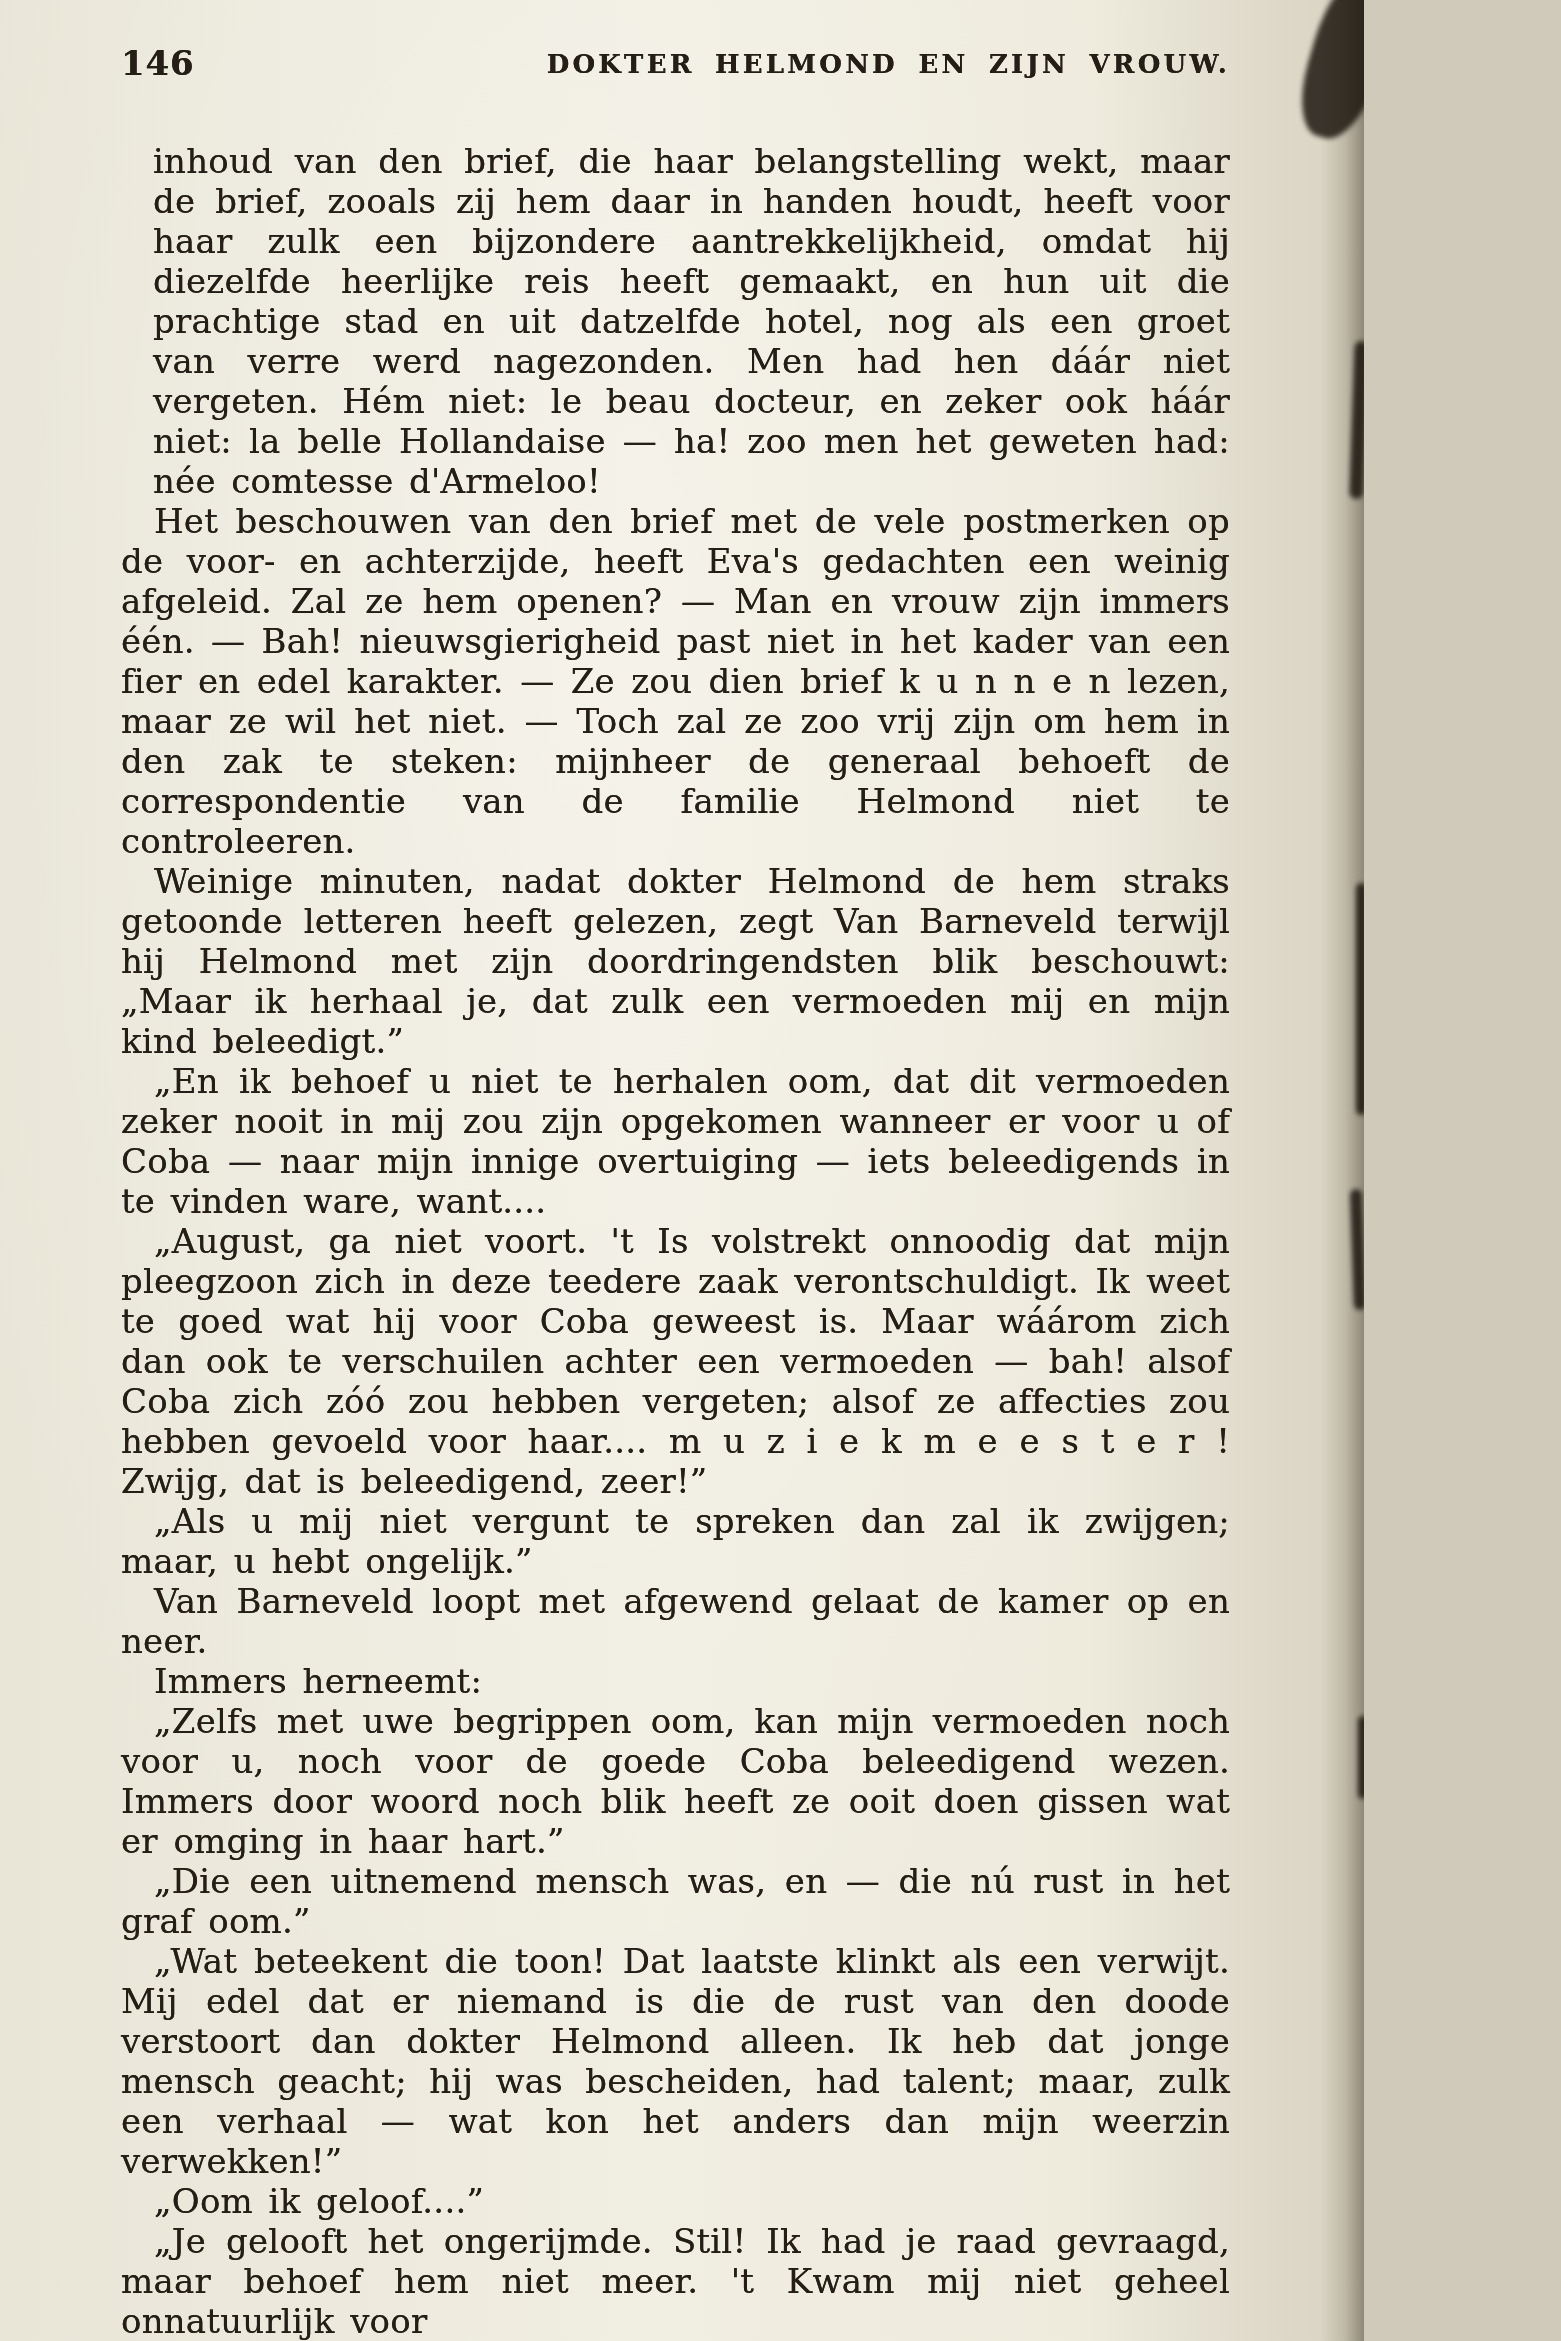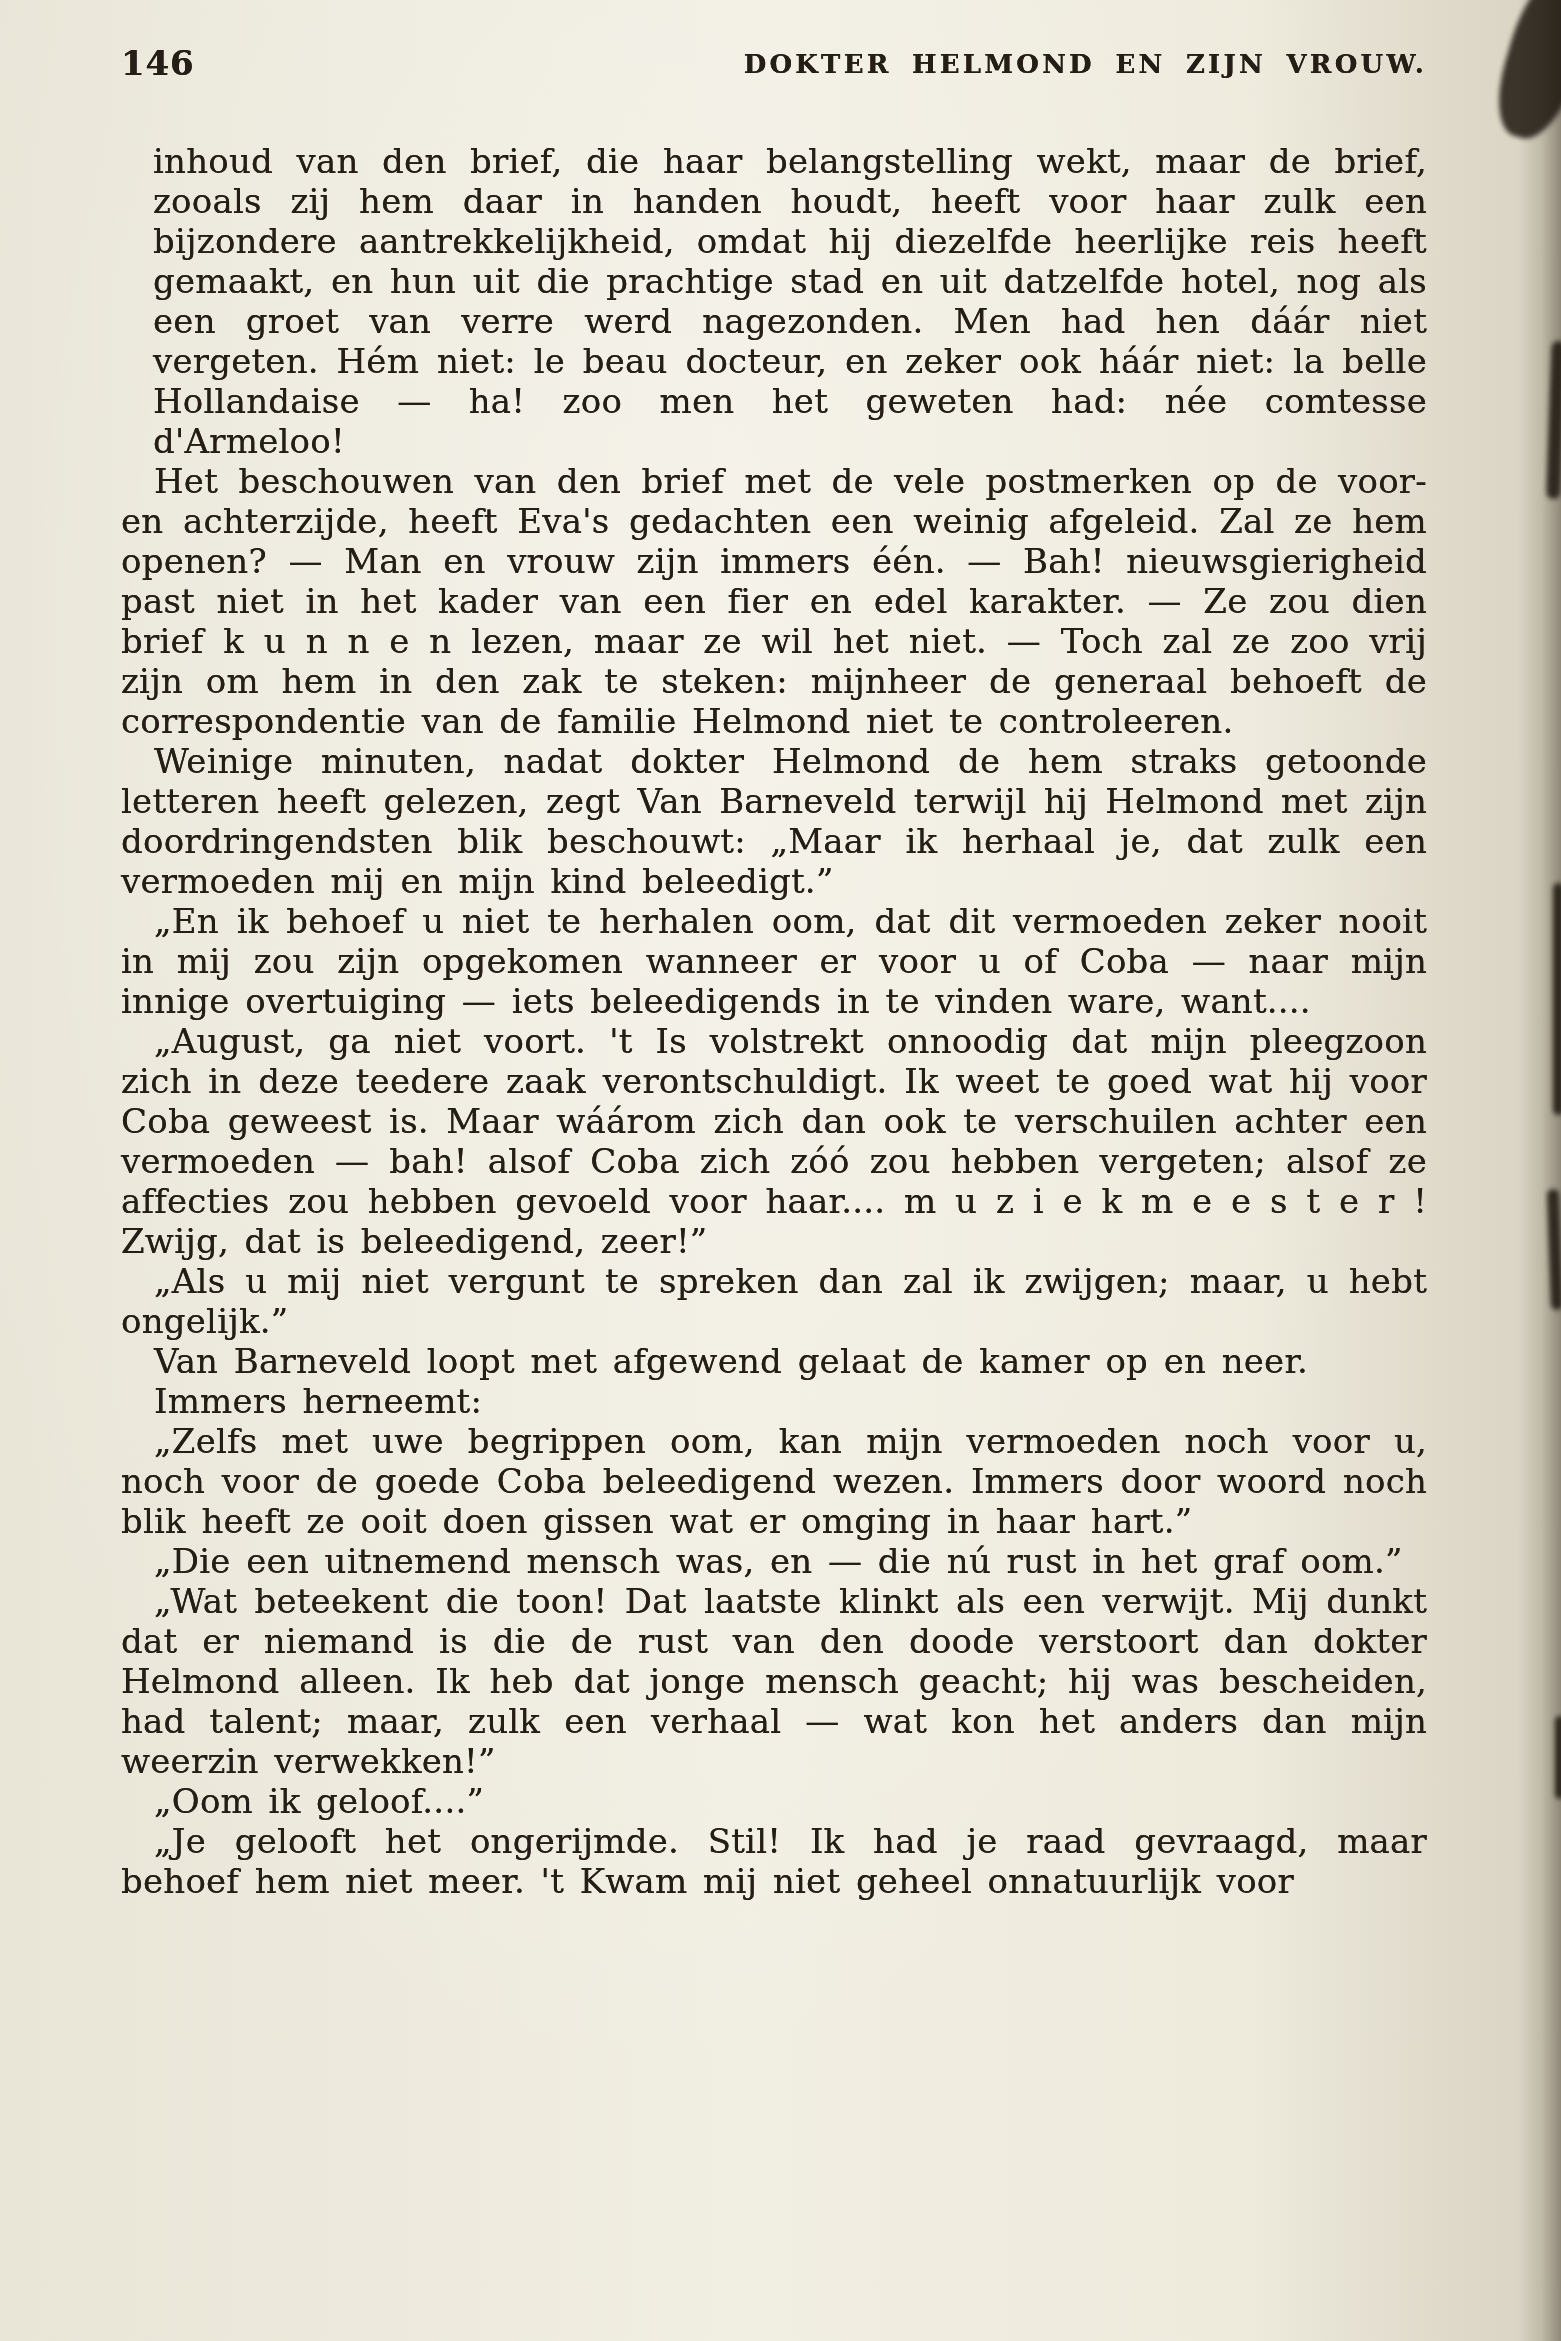--- a/index.html
+++ b/index.html
@@ -8,21 +8,21 @@
     --ink:#241e16;
   }
   *{margin:0;padding:0;box-sizing:border-box;}
   html,body{width:1561px;height:2341px;overflow:hidden;}
   body{
     font-family:"DejaVu Serif","Liberation Serif",serif;
     background:#cfcaba;
   }
   .page{
     position:relative;
-    width:1561px;height:2341px;
+    width:1364px;height:2341px;
     color:var(--ink);
     background:
       radial-gradient(ellipse at 42% 28%, rgba(255,255,255,0.28), rgba(255,255,255,0) 62%),
       linear-gradient(90deg,#e9e6d8 0%, #f1eee2 48%, #eeeadc 80%, #ddd8c8 94%, var(--paper-edge) 100%);
     overflow:hidden;
   }
   
   .edge-shadow{
     position:absolute;top:0;right:0;width:43px;height:100%;
     background:linear-gradient(90deg, rgba(74,62,42,0) 0%, rgba(74,62,42,0.18) 55%, rgba(43,34,20,0.42) 100%);
@@ -85,19 +85,19 @@
     <p class="para continuation">inhoud van den brief, die haar belangstelling wekt, maar de brief, zooals zij hem daar in handen houdt, heeft voor haar zulk een bijzondere aantrekkelijkheid, omdat hij diezelfde heerlijke reis heeft gemaakt, en hun uit die prachtige stad en uit datzelfde hotel, nog als een groet van verre werd nagezonden. Men had hen dáár niet vergeten. Hém niet: le beau docteur, en zeker ook háár niet: la belle Hollandaise — ha! zoo men het geweten had: née comtesse d'Armeloo!</p>
     <p class="para">Het beschouwen van den brief met de vele postmerken op de voor- en achterzijde, heeft Eva's gedachten een weinig afgeleid. Zal ze hem openen? — Man en vrouw zijn immers één. — Bah! nieuwsgierigheid past niet in het kader van een fier en edel karakter. — Ze zou dien brief k u n n e n lezen, maar ze wil het niet. — Toch zal ze zoo vrij zijn om hem in den zak te steken: mijnheer de generaal behoeft de correspondentie van de familie Helmond niet te controleeren.</p>
     <p class="para spaced">Weinige minuten, nadat dokter Helmond de hem straks getoonde letteren heeft gelezen, zegt Van Barneveld terwijl hij Helmond met zijn doordringendsten blik beschouwt: „Maar ik herhaal je, dat zulk een vermoeden mij en mijn kind beleedigt.”</p>
     <p class="para">„En ik behoef u niet te herhalen oom, dat dit vermoeden zeker nooit in mij zou zijn opgekomen wanneer er voor u of Coba — naar mijn innige overtuiging — iets beleedigends in te vinden ware, want....</p>
     <p class="para">„August, ga niet voort. 't Is volstrekt onnoodig dat mijn pleegzoon zich in deze teedere zaak verontschuldigt. Ik weet te goed wat hij voor Coba geweest is. Maar wáárom zich dan ook te verschuilen achter een vermoeden — bah! alsof Coba zich zóó zou hebben vergeten; alsof ze affecties zou hebben gevoeld voor haar.... m u z i e k m e e s t e r ! Zwijg, dat is beleedigend, zeer!”</p>
     <p class="para">„Als u mij niet vergunt te spreken dan zal ik zwijgen; maar, u hebt ongelijk.”</p>
     <p class="para">Van Barneveld loopt met afgewend gelaat de kamer op en neer.</p>
     <p class="para">Immers herneemt:</p>
     <p class="para">„Zelfs met uwe begrippen oom, kan mijn vermoeden noch voor u, noch voor de goede Coba beleedigend wezen. Immers door woord noch blik heeft ze ooit doen gissen wat er omging in haar hart.”</p>
     <p class="para">„Die een uitnemend mensch was, en — die nú rust in het graf oom.”</p>
-    <p class="para">„Wat beteekent die toon! Dat laatste klinkt als een verwijt. Mij dunkt dat er niemand is die de rust van den doode verstoort dan dokter Helmond alleen. Ik heb dat jonge mensch geacht; hij was bescheiden, had talent; maar, zulk een verhaal — wat kon het anders dan mijn weerzin verwekken!”</p>
+    <p class="para">„Wat beteekent die toon! Dat laatste klinkt als een verwijt. Mij edel dat er niemand is die de rust van den doode verstoort dan dokter Helmond alleen. Ik heb dat jonge mensch geacht; hij was bescheiden, had talent; maar, zulk een verhaal — wat kon het anders dan mijn weerzin verwekken!”</p>
     <p class="para">„Oom ik geloof....”</p>
     <p class="para">„Je gelooft het ongerijmde. Stil! Ik had je raad gevraagd, maar behoef hem niet meer. 't Kwam mij niet geheel onnatuurlijk voor</p>
   </main>
 
 </div>
 
 
 </body></html>

